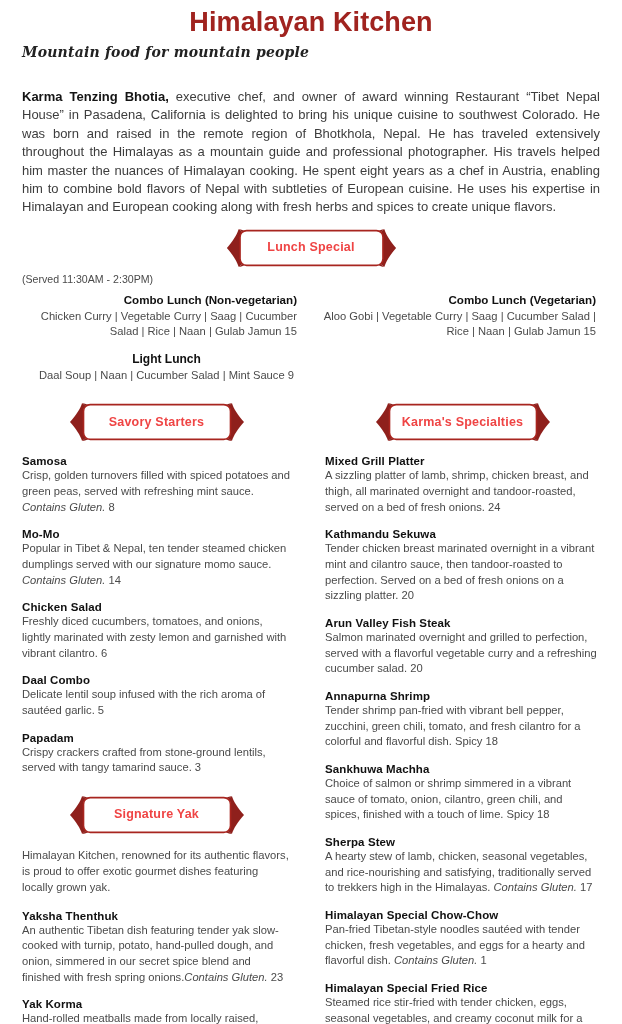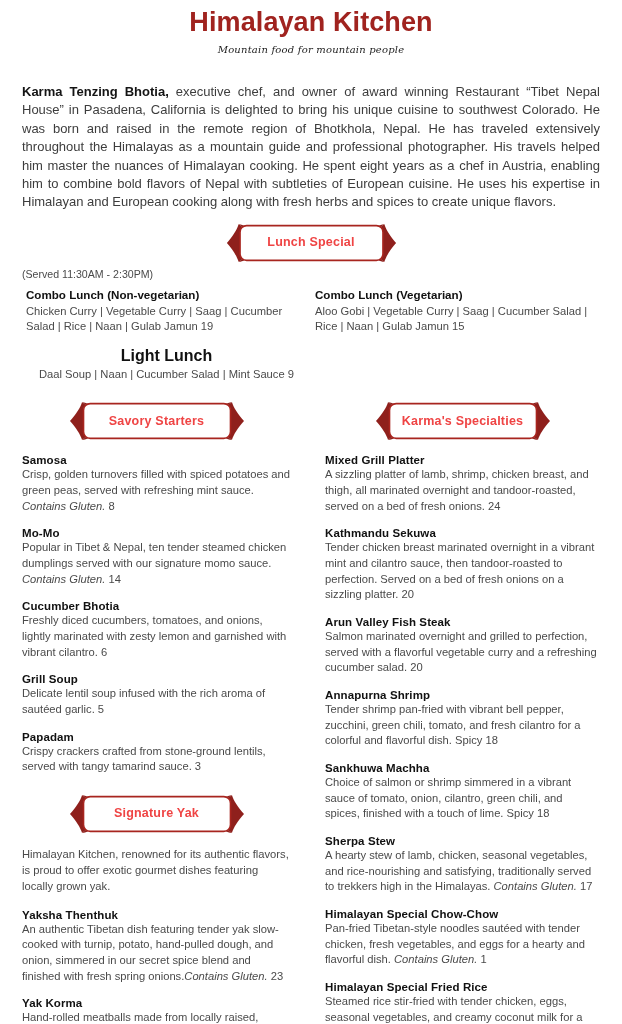--- a/index.html
+++ b/index.html
@@ -10,22 +10,22 @@
     overflow:hidden;position:relative;
   }
   .page{width:622px;height:1024px;box-sizing:border-box;padding:0 22px;position:relative;}
 
   
   .title{
     text-align:center;font-size:27px;font-weight:bold;color:#a0231f;
     letter-spacing:.1px;margin:8px 0 0 0;line-height:1.1;
   }
   .tagline{
-    text-align:center;font-family:"DejaVu Serif", serif;
-    font-style:italic;font-weight:normal;font-size:10px;color:#222;
+    text-align:left;font-family:"DejaVu Serif", serif;
+    font-style:italic;font-weight:bold;font-size:14px;color:#222;
     margin:6px 0 0 0;letter-spacing:.2px;
   }
   .intro{
     margin:28px 0 0 0;font-size:13px;line-height:1.42;
     text-align:justify;color:#3d3d3d;
   }
   .intro b{color:#141414;font-weight:bold;}
 
   
   .banner{position:relative;margin:0 auto;height:42px;}
@@ -36,26 +36,26 @@
     font-size:12.5px;font-weight:bold;color:#ef4444;letter-spacing:.2px;
     padding-bottom:1px;
   }
   .banner-lunch{width:175px;}
   .banner-sec{width:180px;}
 
   
   .lunch-wrap{margin-top:10px;}
   .served{font-size:10.6px;color:#4a4a4a;margin-top:4px;}
   .combo-row{display:flex;margin-top:8px;}
-  .combo-col{width:50%;box-sizing:border-box;text-align:left;padding:0 4px;}
+  .combo-col{width:50%;box-sizing:border-box;text-align:right;padding:0 4px;}
   .combo-col.left{padding-right:14px;}
   .combo-h{font-size:11.6px;font-weight:bold;color:#111;margin-bottom:3px;}
   .combo-items{font-size:11.2px;line-height:1.38;color:#4a4a4a;}
   .light-wrap{width:50%;text-align:center;margin-top:12px;}
-  .light-h{font-size:16px;font-weight:bold;color:#111;margin-bottom:2px;}
+  .light-h{font-size:12px;font-weight:bold;color:#111;margin-bottom:2px;}
 
   
   .cols{display:flex;margin-top:18px;}
   .col{width:50%;box-sizing:border-box;}
   .col.left{padding-right:20px;}
   .col.right{padding-left:14px;}
 
   .sec-banner-wrap{display:flex;justify-content:center;margin-bottom:12px;}
   .sec-intro{font-size:11.2px;line-height:1.42;color:#4a4a4a;margin-bottom:14px;}
 
@@ -87,21 +87,21 @@
         <rect x="22" y="5" width="196" height="48" rx="9" ry="9" fill="#ffffff" stroke="#a8251f" stroke-width="2.2"></rect>
       </svg>
       <div class="blabel">Lunch Special</div>
     </div>
 
     <div class="served">(Served 11:30AM - 2:30PM)</div>
 
     <div class="combo-row">
       <div class="combo-col left">
         <div class="combo-h">Combo Lunch (Non-vegetarian)</div>
-        <div class="combo-items">Chicken Curry | Vegetable Curry | Saag | Cucumber Salad | Rice | Naan | Gulab Jamun 19</div>
+        <div class="combo-items">Chicken Curry | Vegetable Curry | Saag | Cucumber Salad | Rice | Naan | Gulab Jamun 15</div>
       </div>
       <div class="combo-col">
         <div class="combo-h">Combo Lunch (Vegetarian)</div>
         <div class="combo-items">Aloo Gobi | Vegetable Curry | Saag | Cucumber Salad | Rice | Naan | Gulab Jamun 15</div>
       </div>
     </div>
 
     <div class="light-wrap">
       <div class="light-h">Light Lunch</div>
       <div class="combo-items">Daal Soup | Naan | Cucumber Salad | Mint Sauce 9</div>
@@ -130,25 +130,25 @@
       <div>
         <div class="item">
           <div class="item-name">Samosa</div>
           <div class="item-desc"><span>Crisp, golden turnovers filled with spiced potatoes and green peas, served with refreshing mint sauce. </span><i>Contains Gluten.</i><span> 8</span></div>
         </div>
         <div class="item">
           <div class="item-name">Mo-Mo</div>
           <div class="item-desc"><span>Popular in Tibet &amp; Nepal, ten tender steamed chicken dumplings served with our signature momo sauce. </span><i>Contains Gluten.</i><span> 14</span></div>
         </div>
         <div class="item">
-          <div class="item-name">Cucumber Bhotia</div>
+          <div class="item-name">Chicken Salad</div>
           <div class="item-desc"><span>Freshly diced cucumbers, tomatoes, and onions, lightly marinated with zesty lemon and garnished with vibrant cilantro. 6</span><i></i><span></span></div>
         </div>
         <div class="item">
-          <div class="item-name">Grill Soup</div>
+          <div class="item-name">Daal Combo</div>
           <div class="item-desc"><span>Delicate lentil soup infused with the rich aroma of sautéed garlic. 5</span><i></i><span></span></div>
         </div>
         <div class="item">
           <div class="item-name">Papadam</div>
           <div class="item-desc"><span>Crispy crackers crafted from stone-ground lentils, served with tangy tamarind sauce. 3</span><i></i><span></span></div>
         </div>
       </div>
 
       <div class="yak-sec">
         <div class="sec-banner-wrap">

